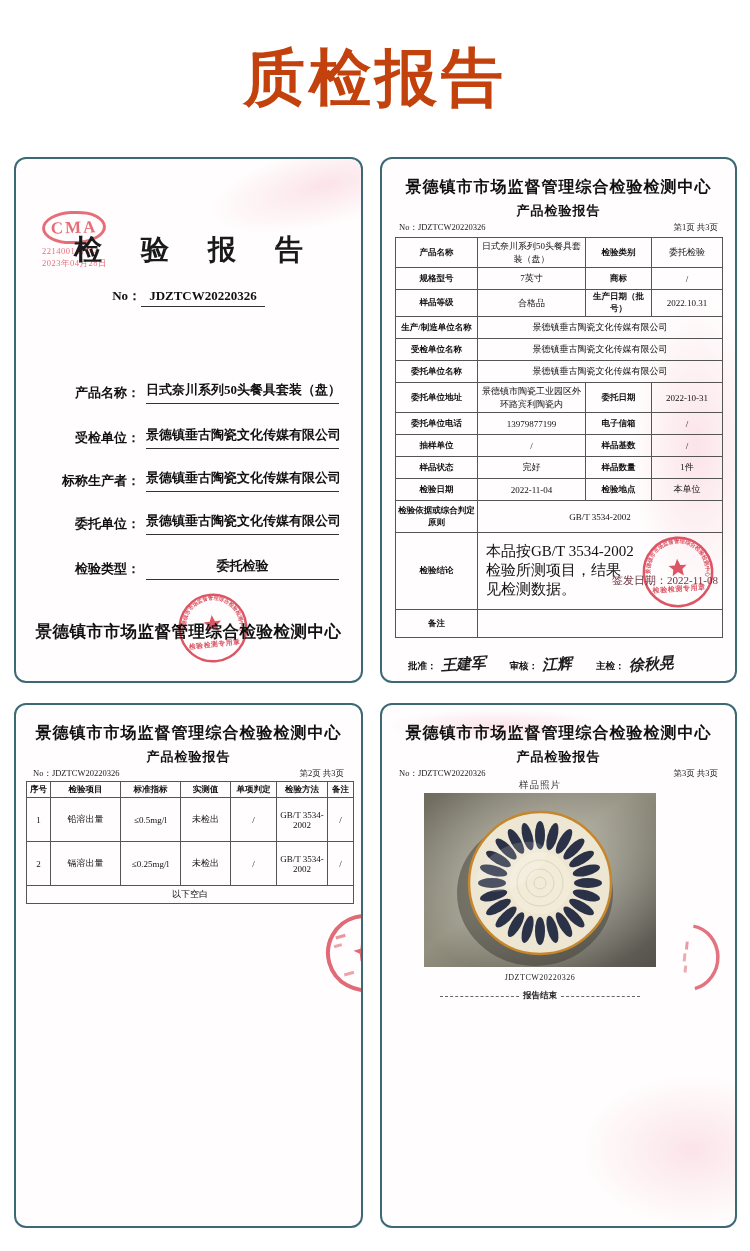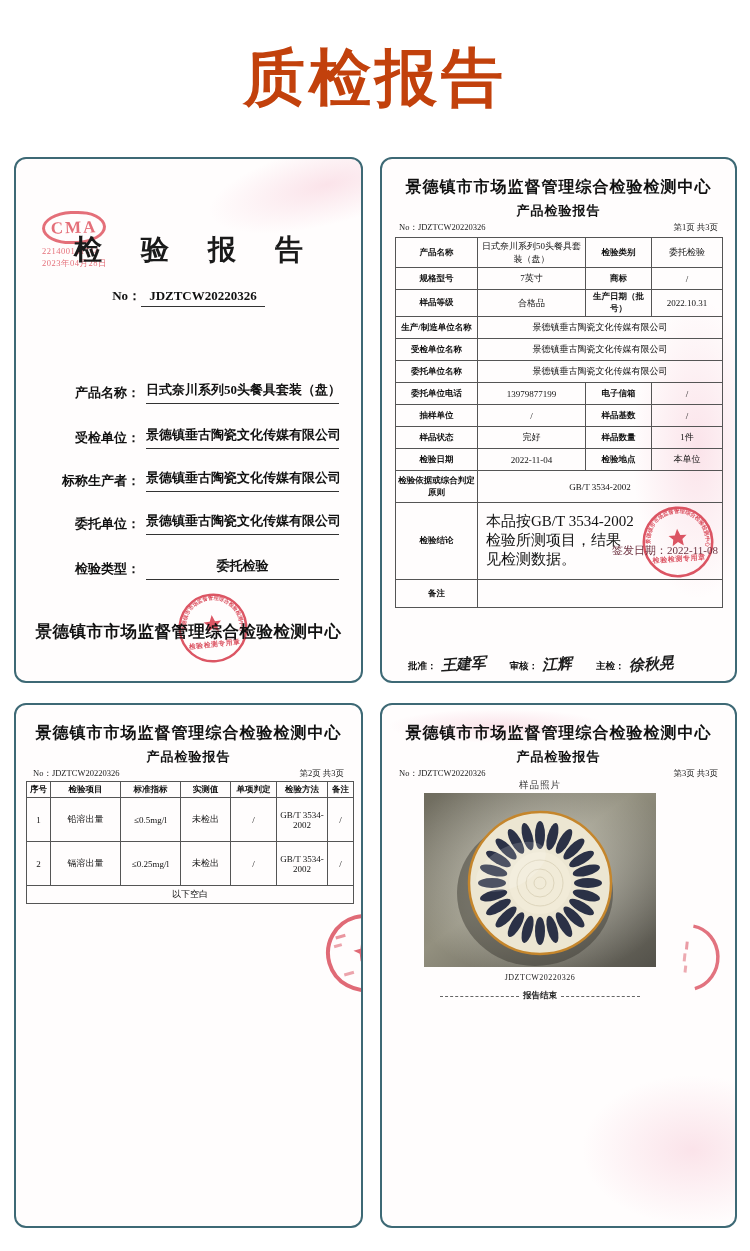--- a/index.html
+++ b/index.html
@@ -151,20 +151,26 @@
       <td class="lbl">生产/制造单位名称</td>
       <td colspan="3">景德镇垂古陶瓷文化传媒有限公司</td>
     </tr>
     <tr style="height:22px">
       <td class="lbl">受检单位名称</td>
       <td colspan="3">景德镇垂古陶瓷文化传媒有限公司</td>
     </tr>
     <tr style="height:22px">
       <td class="lbl">委托单位名称</td>
       <td colspan="3">景德镇垂古陶瓷文化传媒有限公司</td>
+    </tr>
+    <tr style="height:30px">
+      <td class="lbl">委托单位地址</td>
+      <td>景德镇市陶瓷工业园区外环路宾利陶瓷内</td>
+      <td class="lbl">委托日期</td>
+      <td>2022-10-31</td>
     </tr>
     <tr style="height:22px">
       <td class="lbl">委托单位电话</td>
       <td>13979877199</td>
       <td class="lbl">电子信箱</td>
       <td>/</td>
     </tr>
     <tr style="height:22px">
       <td class="lbl">抽样单位</td>
       <td>/</td>

